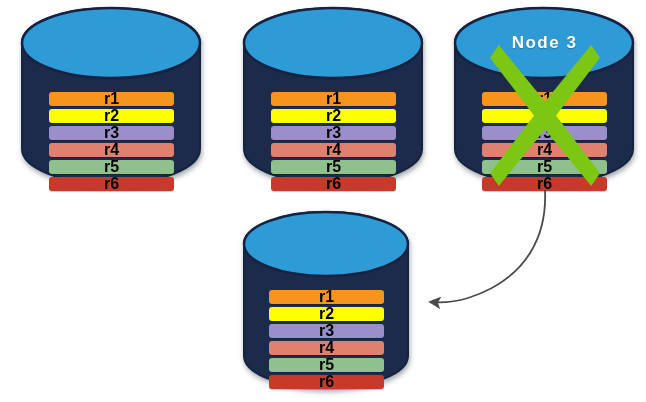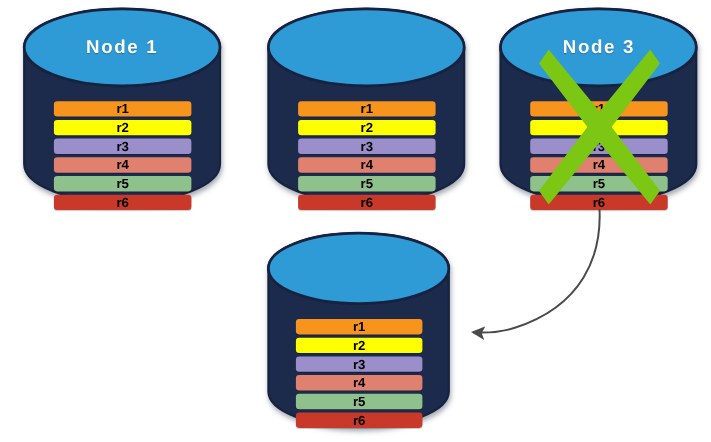--- a/index.html
+++ b/index.html
@@ -48,21 +48,21 @@
     width: 100%;
     display: flex;
     flex-direction: column;
   }
   .row-bar {
     height: 14px;
     margin-bottom: 3px;
     border-radius: 3px;
     color: #000000;
     font-weight: bold;
-    font-size: 12px;
+    font-size: 16px;
     line-height: 14px;
     text-align: center;
     font-family: "Liberation Sans", sans-serif;
     box-shadow: 0 1px 0 rgba(0,0,0,0.18);
   }
   .row-bar:last-child { margin-bottom: 0; }
 
   .xmark {
     position: absolute;
     pointer-events: none;
@@ -86,21 +86,20 @@
         <defs>
           <filter id="sh0" x="-30%" y="-30%" width="180%" height="180%">
             <feDropShadow dx="1" dy="3" stdDeviation="2.5" flood-color="#5a6472" flood-opacity="0.55"></feDropShadow>
           </filter>
         </defs>
         <g filter="url(#sh0)">
           <path d="M 0 35 L 0 141 A 89 35 0 0 0 178 141 L 178 35 A 89 35 0 0 0 0 35 Z" fill="#1B2B4B" stroke="#152340" stroke-width="2"></path>
           <ellipse cx="89" cy="35" rx="89" ry="35" fill="#2E9BD6" stroke="#152340" stroke-width="2.5"></ellipse>
         </g>
       </svg>
-      <div class="node-title" style="top: 25px; color: rgb(255, 255, 255);">Node  1</div>
       <div class="rows" style="left: 27px; width: 125px; top: 84px;">
         <div class="row-bar" style="background: rgb(247, 148, 30); color: rgb(0, 0, 0);">r1</div>
         <div class="row-bar" style="background: rgb(255, 255, 0); color: rgb(0, 0, 0);">r2</div>
         <div class="row-bar" style="background: rgb(155, 143, 203); color: rgb(0, 0, 0);">r3</div>
         <div class="row-bar" style="background: rgb(224, 129, 111); color: rgb(0, 0, 0);">r4</div>
         <div class="row-bar" style="background: rgb(143, 193, 140); color: rgb(0, 0, 0);">r5</div>
         <div class="row-bar" style="background: rgb(200, 57, 42); color: rgb(0, 0, 0);">r6</div>
       </div>
     </div>
     <div class="node" style="left: 244px; top: 8px; width: 178px; height: 176px;">

